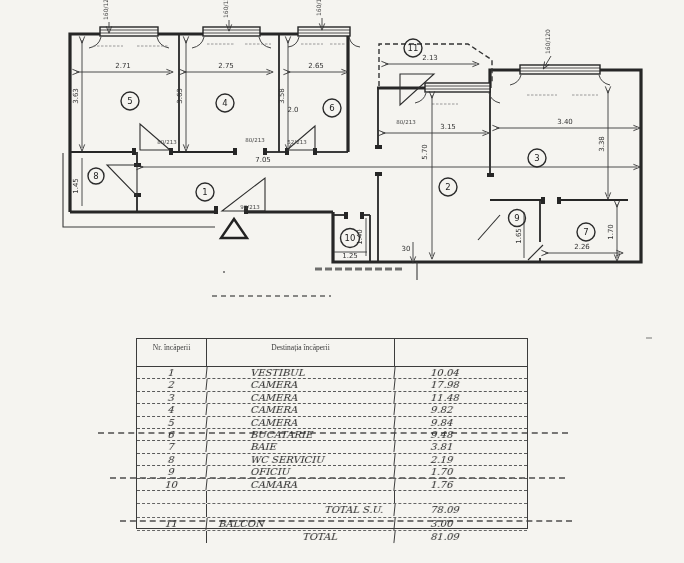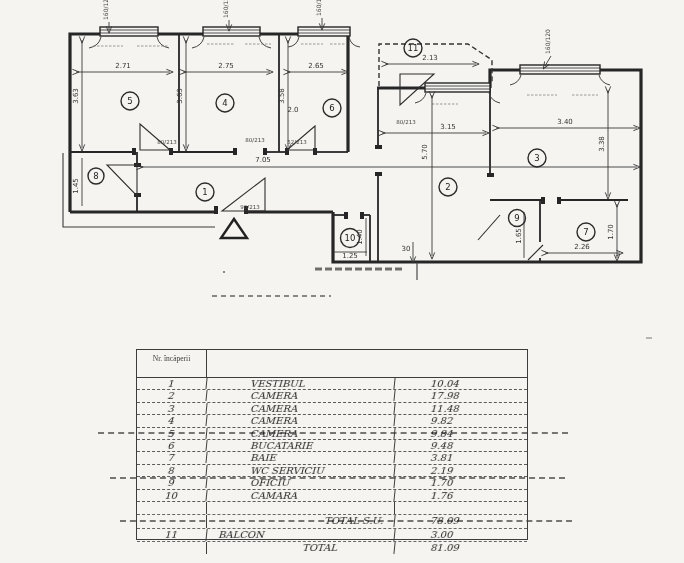--- a/index.html
+++ b/index.html
@@ -9,21 +9,21 @@
   .page{position:relative;width:684px;height:563px;background:var(--paper);overflow:hidden;
         font-family:"DejaVu Sans",sans-serif;}
   svg text{fill:var(--ink);}
   .dim{font-size:7px;font-family:"DejaVu Sans",sans-serif;text-anchor:middle;fill:#333;}
   .door{font-size:5.5px;text-anchor:middle;fill:#444;}
   .winlab{font-size:6px;fill:#444;}
   .rc circle{fill:none;stroke:#2b2b2b;stroke-width:1.4;}
   .rc text{font-size:8.5px;text-anchor:middle;fill:#222;}
 
   
-  .area-table{position:absolute;left:136px;top:349px;width:392px;height:191px;
+  .area-table{position:absolute;left:136px;top:338px;width:392px;height:191px;
     border:1.7px solid #3c3c3c;box-sizing:border-box;z-index:2;}
   .col-line{border-right:1.4px solid #3c3c3c;}
   .thead{display:grid;grid-template-columns:70px 188px 1fr;height:27px;
     border-bottom:1.4px solid #3c3c3c;font-family:"Liberation Serif",serif;
     font-size:7.5px;color:#3a3a3a;text-align:center;}
   .thead > div{padding-top:4px;filter:blur(.3px);}
   .trow{display:grid;grid-template-columns:70px 188px 1fr;height:11.4px;
     border-bottom:1px dashed #5a5a5a;}
   .trow > div, .thead > div{overflow:visible;white-space:nowrap;}
   .hand{font-family:"DejaVu Serif",serif;font-style:italic;font-size:10px;
@@ -287,20 +287,21 @@
     </g>
   </svg>
 
   <div class="artifact" style="left:98px;top:432px;width:470px;"></div>
   <div class="artifact" style="left:110px;top:477px;width:455px;"></div>
   <div class="artifact" style="left:120px;top:520px;width:452px;"></div>
 
   <div class="area-table" style="background:transparent;">
     <div class="thead">
       <div class="col-line">Nr. încăperii</div>
+      <div class="col-line">Destinația încăperii</div>
     </div>
 
     <div class="trow">
       <div class="col-line hand c-nr">1</div>
       <div class="col-line hand c-name">VESTIBUL</div>
       <div class="hand c-area">10.04</div>
     </div>
     <div class="trow">
       <div class="col-line hand c-nr">2</div>
       <div class="col-line hand c-name">CAMERA</div>

